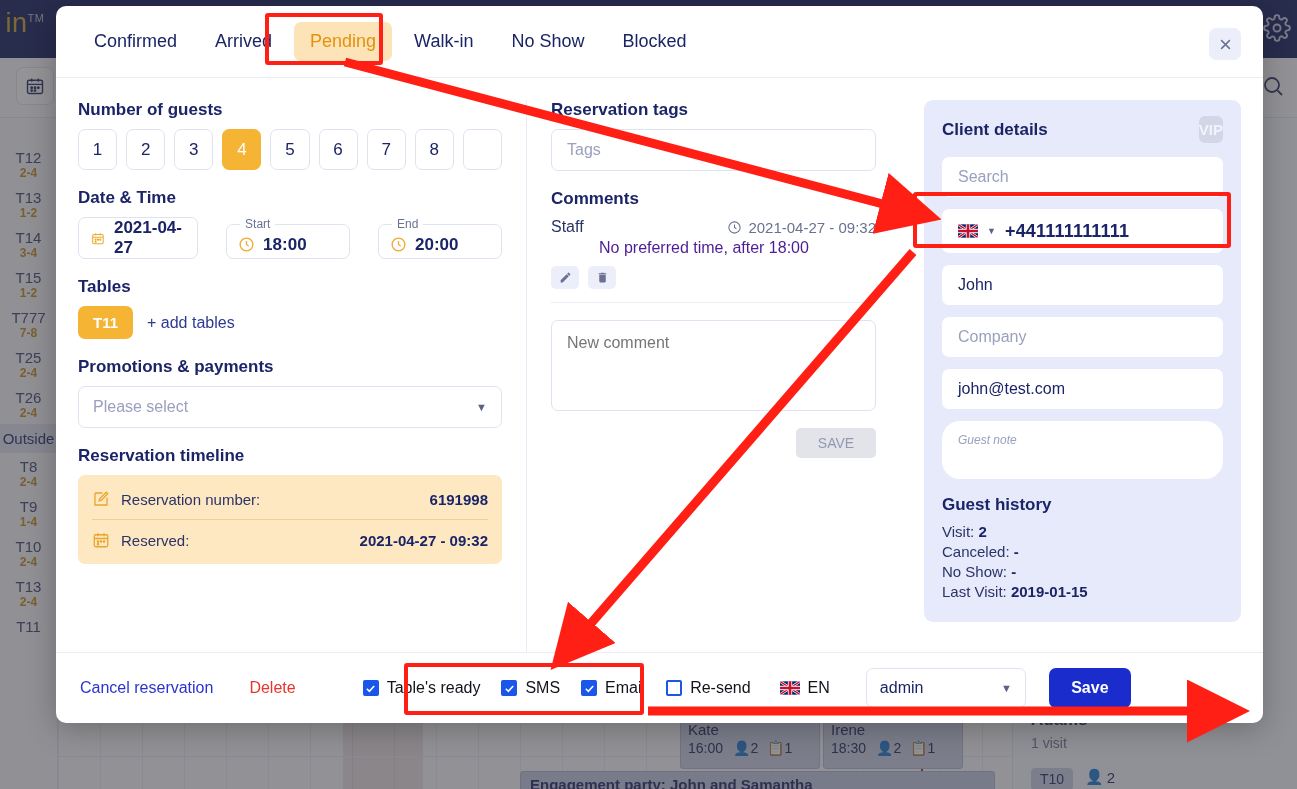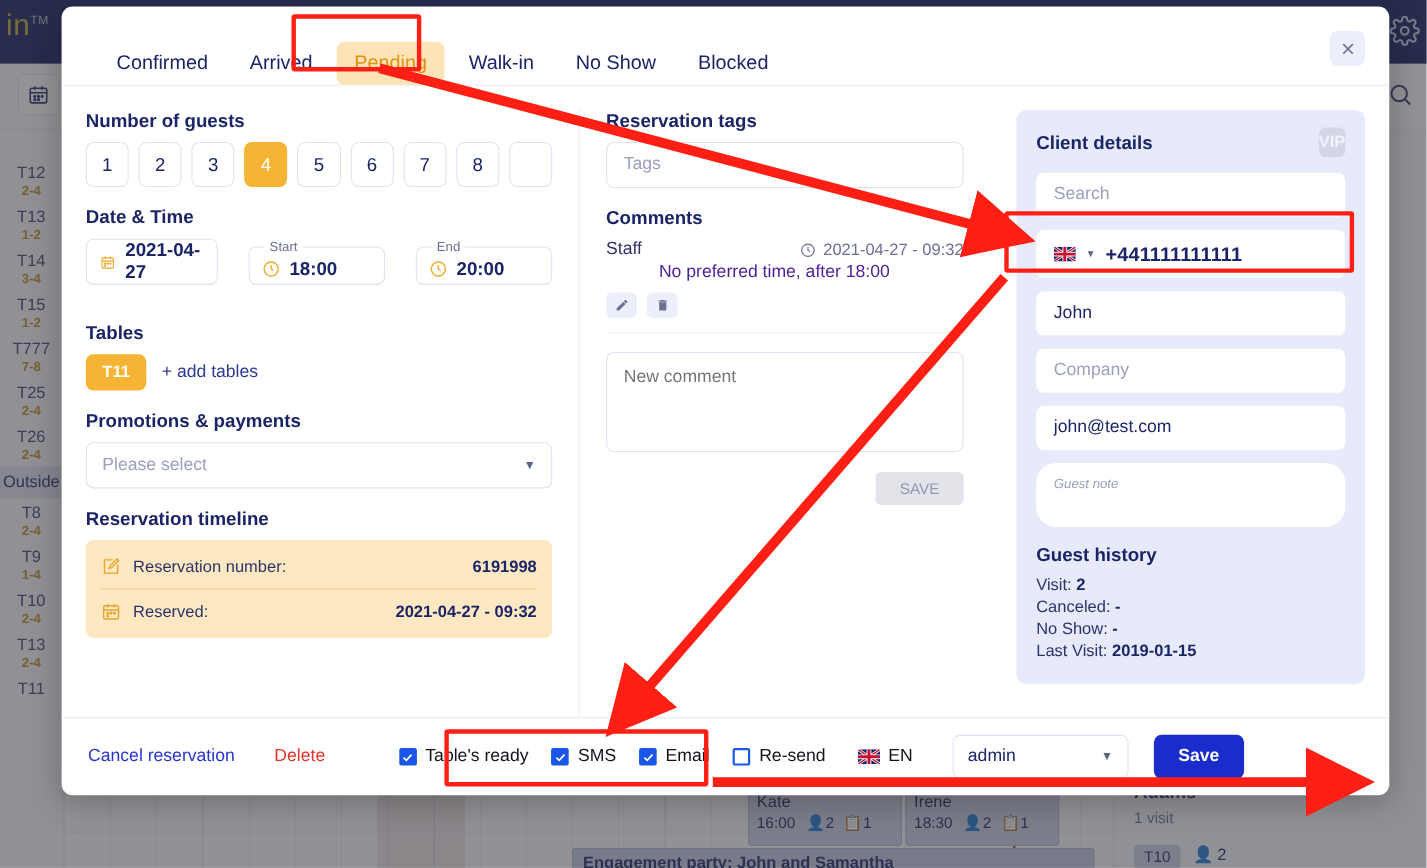--- a/index.html
+++ b/index.html
@@ -108,22 +108,22 @@
 
   
   .modal {
     position: absolute; left: 56px; top: 6px; width: 1207px; height: 717px;
     background: #ffffff; border-radius: 10px;
     box-shadow: 0 6px 30px rgba(0,0,0,.25);
     display: flex; flex-direction: column;
     overflow: hidden;
   }
   .m-tabs {
-    height: 71px; display: flex; align-items: flex-end;
-    padding: 0 22px; position: relative; flex: 0 0 auto; margin-left: 12px;
+    height: 71px; display: flex; align-items: center;
+    padding: 0 22px; position: relative; flex: 0 0 auto;
   }
   .m-tab {
     font-size: 18px; color: #1b2467; padding: 9px 16px;
     border-radius: 7px; margin-right: 6px; white-space: nowrap;
     cursor: pointer;
   }
   .m-tab.active { background: #fde4b8; color: #e2920c; }
   .m-close {
     position: absolute; right: 22px; top: 22px;
     width: 32px; height: 32px; border-radius: 7px;
@@ -145,21 +145,21 @@
   }
   .guests { display: flex; gap: 9px; margin-bottom: 18px; }
   .g-btn {
     width: 41px; height: 41px; border: 1px solid #dfe3f0; border-radius: 7px;
     background: #fff; color: #1b2467; font-size: 17px;
     display: flex; align-items: center; justify-content: center; cursor: pointer;
   }
   .g-btn.sel { background: #f5b433; border-color: #f5b433; color: #fff; }
   .g-btn.blank { cursor: pointer; }
 
-  .dtrow { display: flex; gap: 28px; margin-bottom: 34px; }
+  .dtrow { display: flex; gap: 28px; margin-bottom: 18px; }
   .date-box {
     width: 139px; height: 42px; border: 1px solid #dfe3f0; border-radius: 7px;
     display: flex; align-items: center; gap: 9px; padding: 0 12px;
     font-size: 17px; font-weight: 700; color: #1b2467; background: #fff;
     cursor: pointer;
   }
   .time-fs {
     width: 144px; height: 42px; border: 1px solid #dfe3f0; border-radius: 7px;
     padding: 0 11px; margin: 0; background: #fff; cursor: pointer;
     display: flex; align-items: center; gap: 8px;

